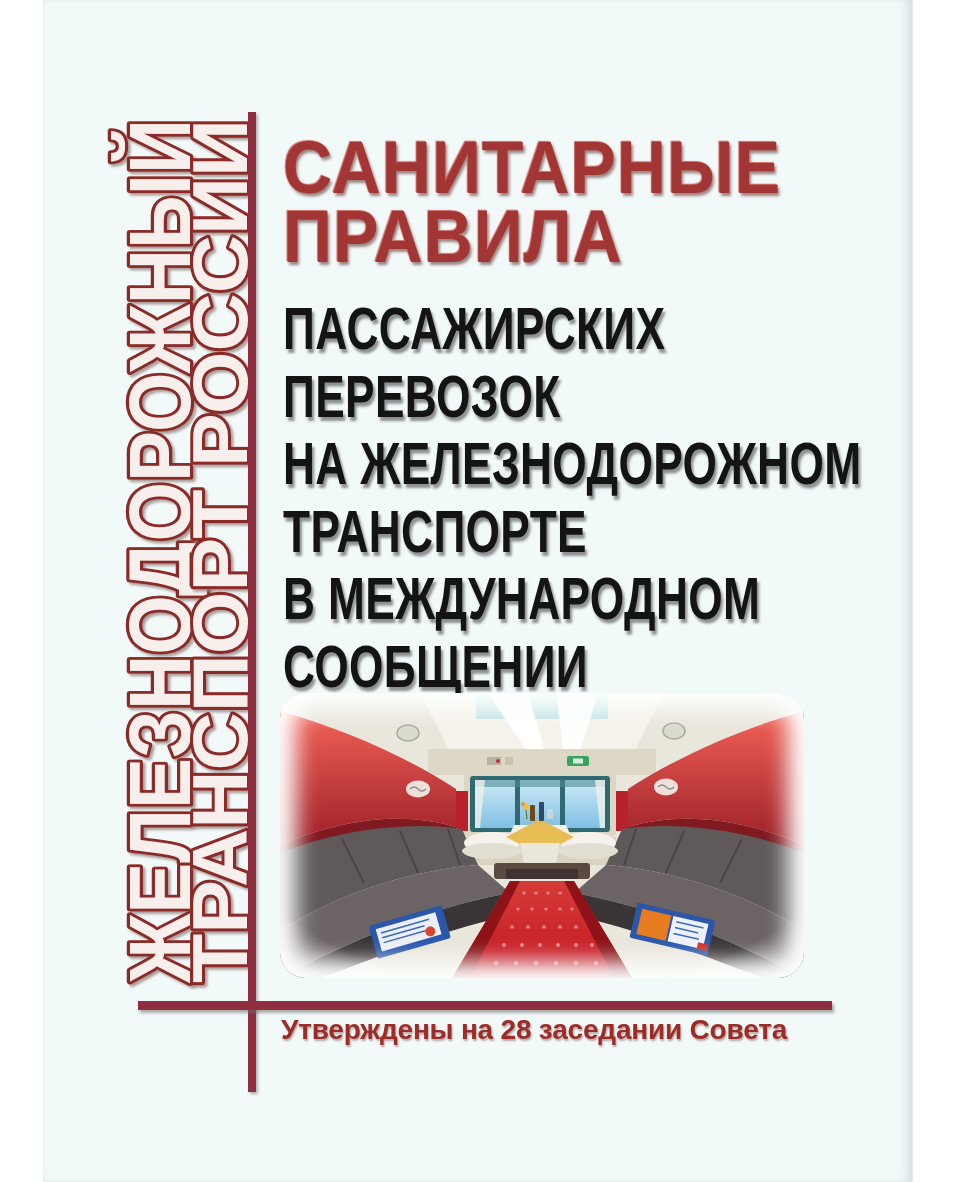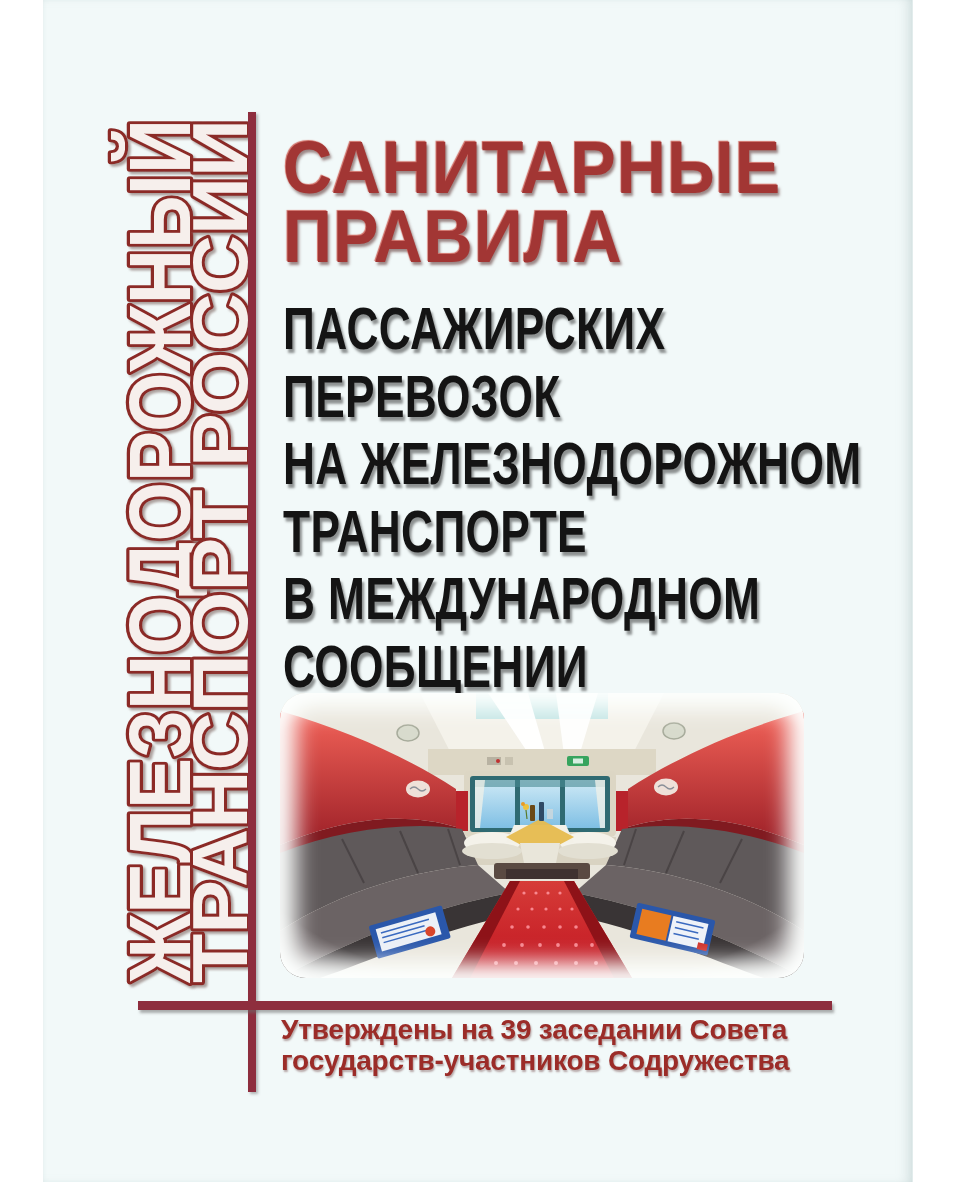--- a/index.html
+++ b/index.html
@@ -211,15 +211,14 @@
       <path d="M394,228 h28 M394,234 h24 M394,240 h26" stroke="#3a6ac0" stroke-width="1.5"></path>
       <rect x="420" y="243" width="10" height="7" fill="#d03028"></rect>
     </g>
   </g>
 
   <rect x="0" y="0" width="524" height="285" fill="url(#vign)"></rect>
 </svg>
 </div>
 
 <div class="approval">
-  <div>Утверждены на 39 заседании Совета</div>
-  <div>государств-участников Содружества</div>
+  <div>Утверждены на 28 заседании Совета</div>
 </div>
 
 </body></html>

